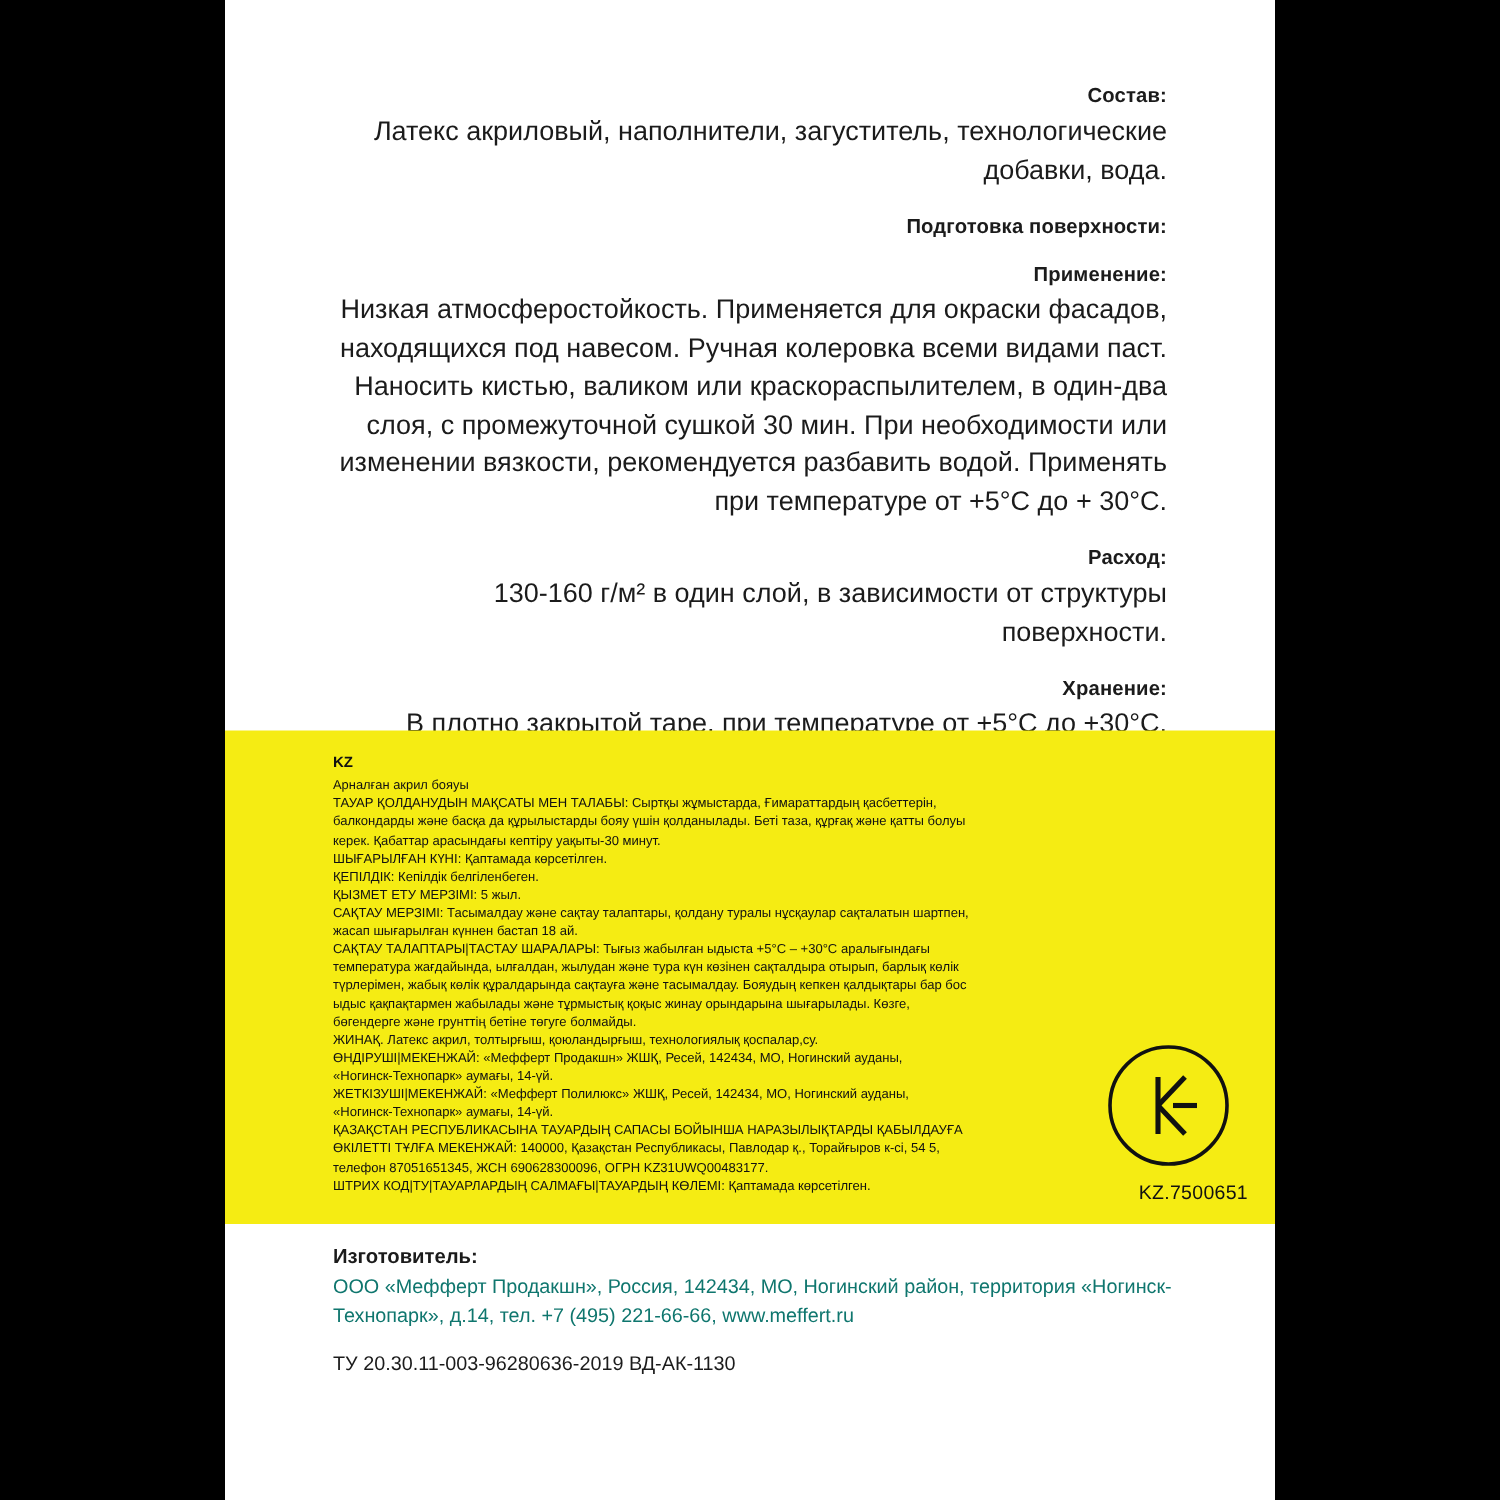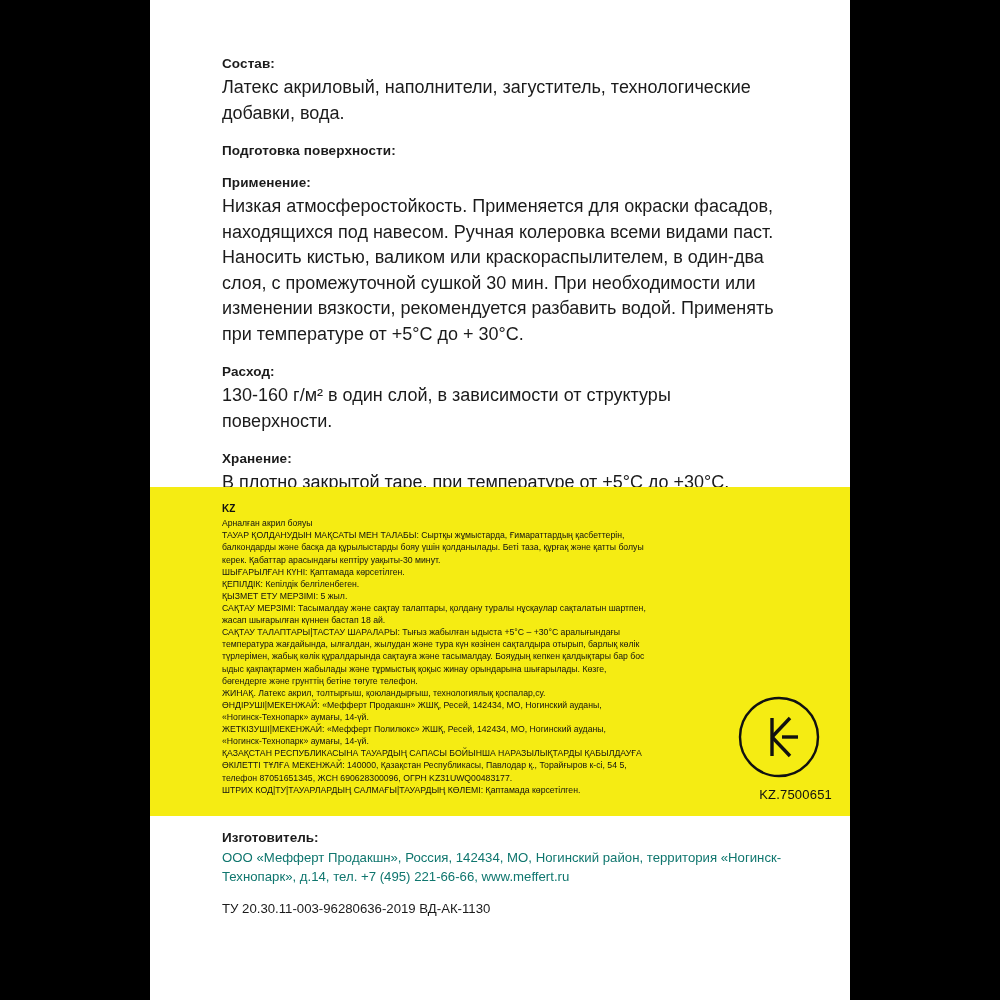--- a/index.html
+++ b/index.html
@@ -19,20 +19,21 @@
     top: 0;
     width: 700px;
     height: 1000px;
     background: #ffffff;
   }
   .content {
     position: absolute;
     left: 72px;
     top: 0;
     width: 556px;
+    text-align: right;
   }
 
   
   .ru-block {
     padding-top: 56px;
   }
   .sec {
     margin-bottom: 17px;
   }
   .sec-title {
@@ -174,21 +175,21 @@
         <p>керек. Қабаттар арасындағы кептіру уақыты-30 минут.</p>
         <p>ШЫҒАРЫЛҒАН КҮНІ: Қаптамада көрсетілген.</p>
         <p>ҚЕПІЛДІК: Кепілдік белгіленбеген.</p>
         <p>ҚЫЗМЕТ ЕТУ МЕРЗІМІ: 5 жыл.</p>
         <p>САҚТАУ МЕРЗІМІ: Тасымалдау және сақтау талаптары, қолдану туралы нұсқаулар сақталатын шартпен,</p>
         <p>жасап шығарылған күннен бастап 18 ай.</p>
         <p>САҚТАУ ТАЛАПТАРЫ|ТАСТАУ ШАРАЛАРЫ: Тығыз жабылған ыдыста +5°С – +30°С аралығындағы</p>
         <p>температура жағдайында, ылғалдан, жылудан және тура күн көзінен сақталдыра отырып, барлық көлік</p>
         <p>түрлерімен, жабық көлік құралдарында сақтауға және тасымалдау. Бояудың кепкен қалдықтары бар бос</p>
         <p>ыдыс қақпақтармен жабылады және тұрмыстық қоқыс жинау орындарына шығарылады. Көзге,</p>
-        <p>бөгендерге және грунттің бетіне төгуге телефон.</p>
+        <p>бөгендерге және грунттің бетіне төгуге болмайды.</p>
         <p>ЖИНАҚ. Латекс акрил, толтырғыш, қоюландырғыш, технологиялық  қоспалар,су.</p>
         <p>ӨНДІРУШІ|МЕКЕНЖАЙ: «Мефферт Продакшн» ЖШҚ, Ресей, 142434, МО, Ногинский ауданы,</p>
         <p>«Ногинск-Технопарк» аумағы, 14-үй.</p>
         <p>ЖЕТКІЗУШІ|МЕКЕНЖАЙ: «Мефферт Полилюкс» ЖШҚ, Ресей, 142434, МО, Ногинский ауданы,</p>
         <p>«Ногинск-Технопарк» аумағы, 14-үй.</p>
         <p>ҚАЗАҚСТАН РЕСПУБЛИКАСЫНА ТАУАРДЫҢ САПАСЫ БОЙЫНША НАРАЗЫЛЫҚТАРДЫ ҚАБЫЛДАУҒА</p>
         <p>ӨКІЛЕТТІ ТҰЛҒА МЕКЕНЖАЙ: 140000, Қазақстан Республикасы, Павлодар қ., Торайғыров к-сі, 54 5,</p>
         <p>телефон 87051651345, ЖСН 690628300096, ОГРН KZ31UWQ00483177.</p>
         <p>ШТРИХ КОД|ТУ|ТАУАРЛАРДЫҢ САЛМАҒЫ|ТАУАРДЫҢ КӨЛЕМІ: Қаптамада көрсетілген.</p>
       </div>

